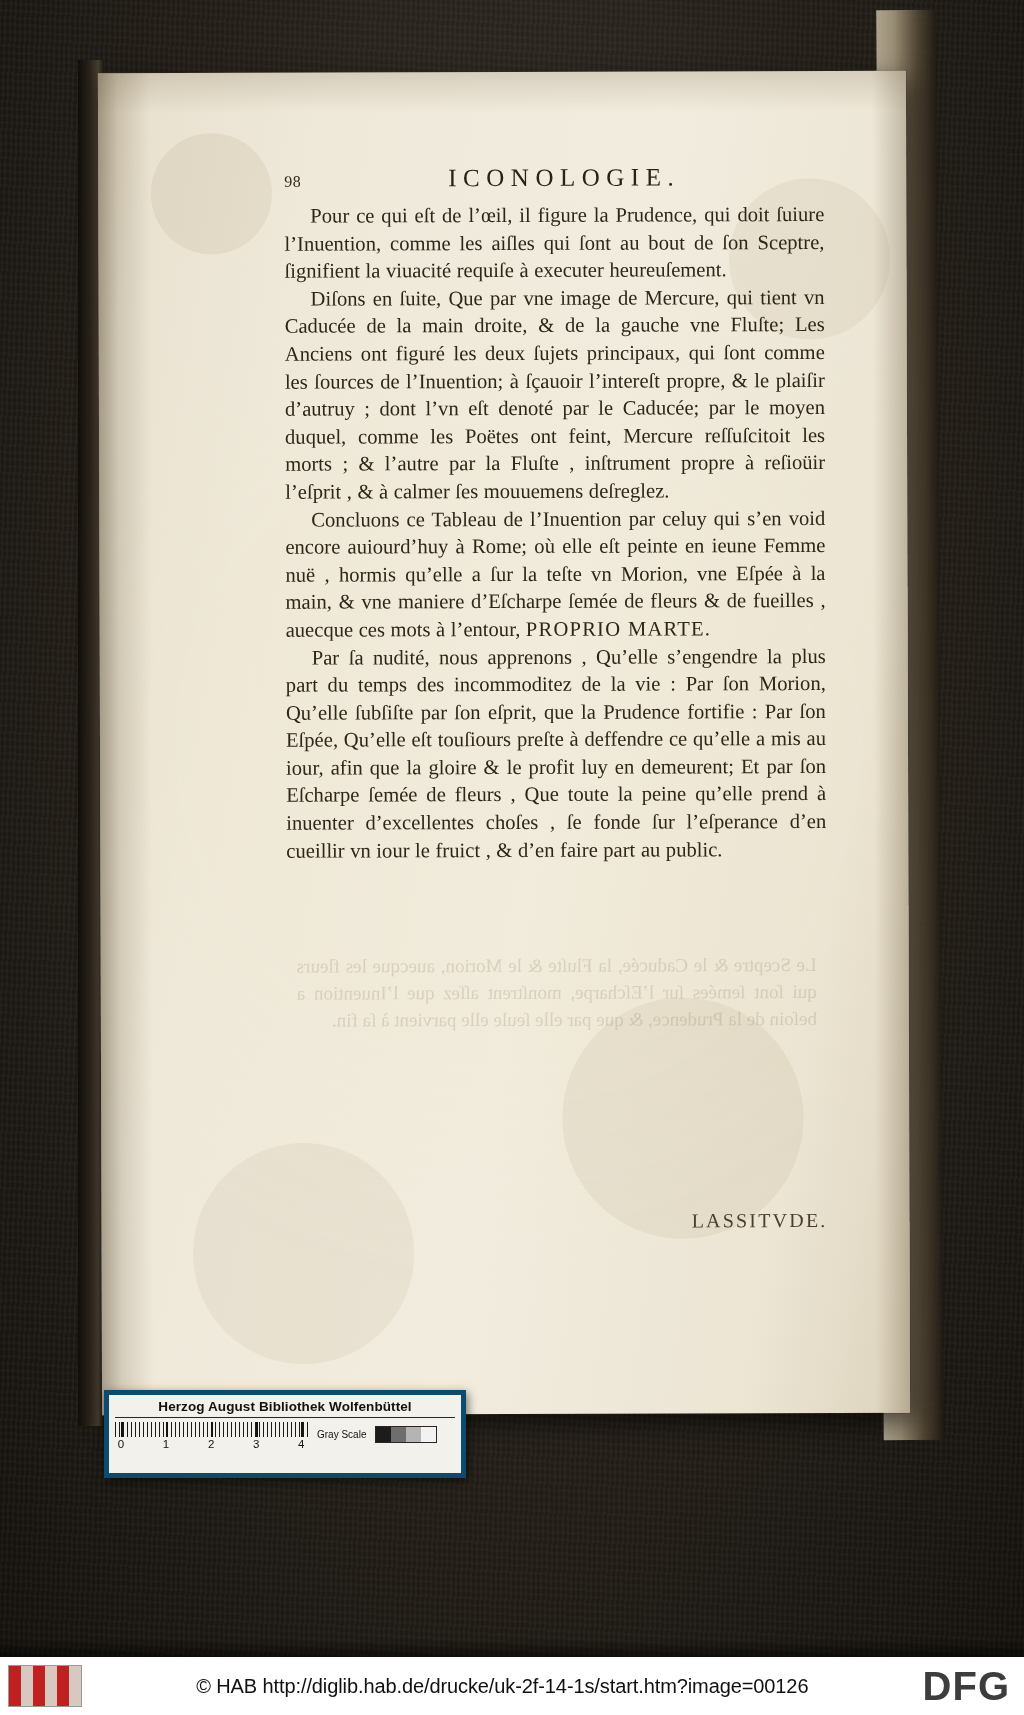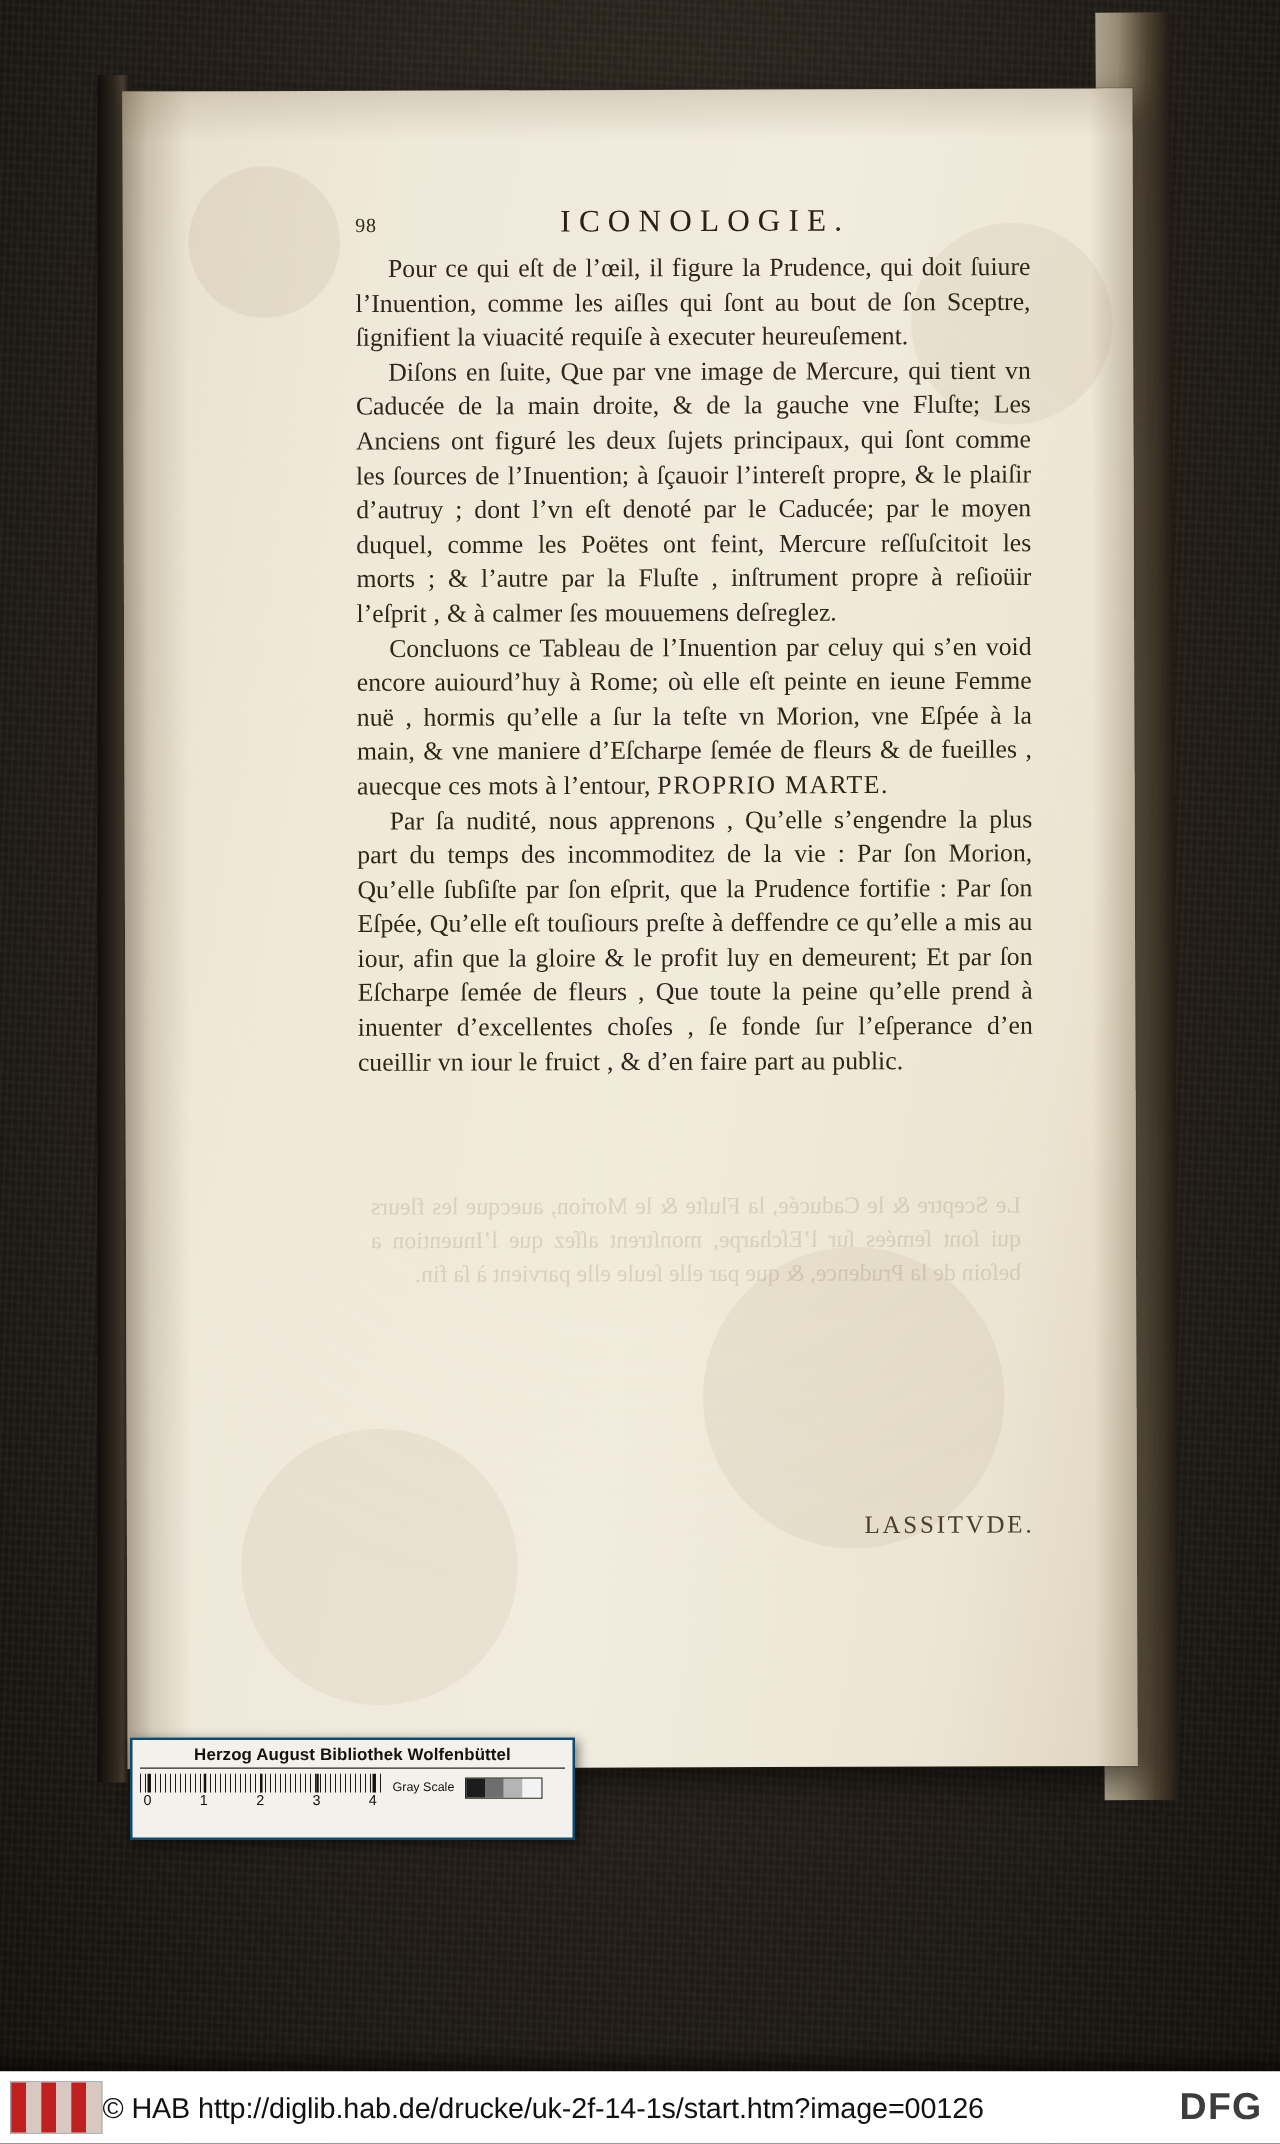--- a/index.html
+++ b/index.html
@@ -174,21 +174,21 @@
   }
 
   
   #calibration-card {
     position: absolute;
     left: 104px;
     top: 1390px;
     width: 352px;
     height: 78px;
     background: #f3f1ec;
-    border: 2px solid #0c4a6e;
+    border: 5px solid #0c4a6e;
     box-shadow: 2px 3px 9px rgba(0,0,0,.5);
   }
   #card-title {
     text-align: center;
     font-family: "Liberation Sans", sans-serif;
     font-weight: bold;
     font-size: 13.5px;
     color: #14120f;
     padding-top: 4px;
     letter-spacing: .1px;
@@ -265,30 +265,31 @@
   #color-target {
     width: 72px; height: 40px;
     margin-left: 8px;
     display: flex;
     align-items: stretch;
     border: 1px solid #999;
   }
   #color-target i { display: block; flex: 1; }
   #footer-url {
     flex: 1;
-    font-family: "Liberation Sans", sans-serif;
-    font-size: 23px;
+    text-align: center;
+    font-family: "Liberation Sans", sans-serif;
+    font-size: 20px;
     color: #111111;
     letter-spacing: -0.1px;
   }
   #dfg-logo {
     margin-right: 14px;
     font-family: "Liberation Sans", sans-serif;
     font-weight: bold;
-    font-size: 30px;
+    font-size: 40px;
     letter-spacing: 1px;
     color: #3d3d3d;
   }
   
   #footer-shadow {
     position: absolute;
     left: 0; right: 0; bottom: 58px;
     height: 18px;
     background: linear-gradient(180deg, rgba(0,0,0,0) 0%, rgba(0,0,0,.5) 100%);
   }

